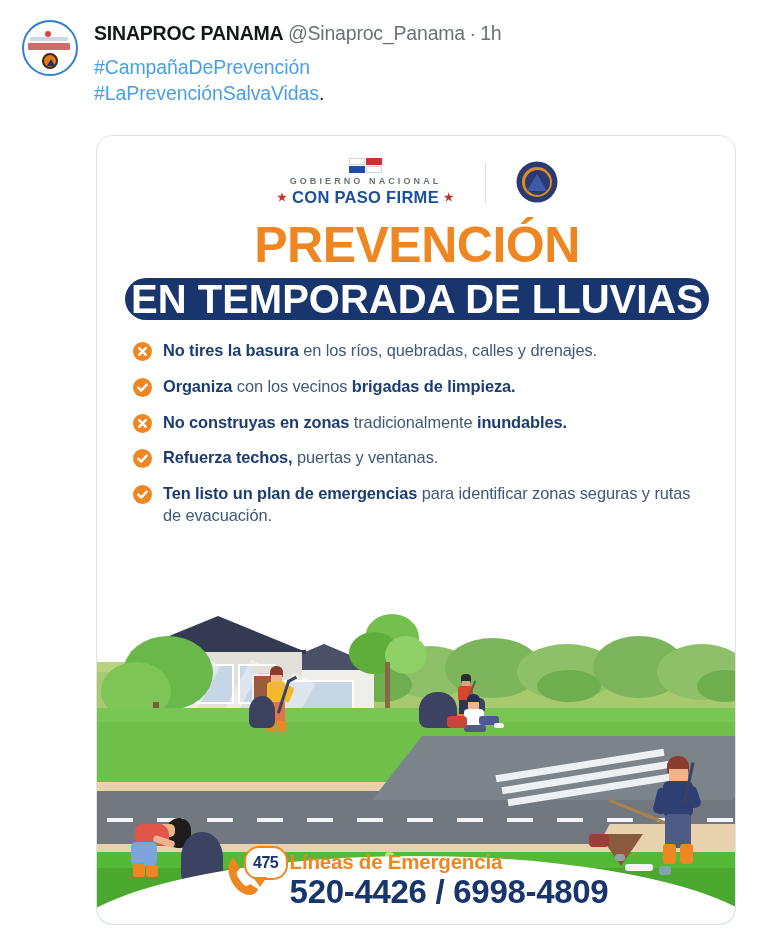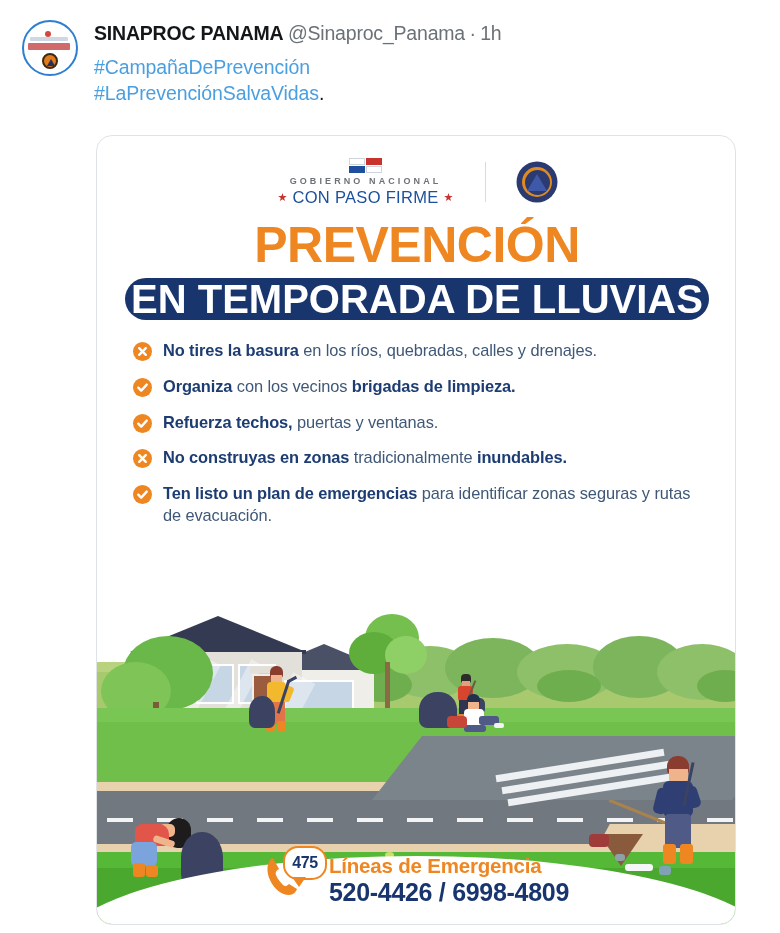--- a/index.html
+++ b/index.html
@@ -46,21 +46,21 @@
   
   .logos{position:absolute;left:0;top:20px;width:640px;height:52px;display:flex;justify-content:center;align-items:center;gap:16px;}
   .gov-logo{width:175px;display:flex;flex-direction:column;align-items:center;justify-content:center;}
   .gov-flag{width:34px;height:16px;position:relative;margin-bottom:3px;}
   .gov-flag i{position:absolute;display:block;}
   .gov-flag .q1{left:0;top:0;width:16px;height:7px;background:#ffffff;border:1px solid #cfd5dd;box-sizing:border-box;}
   .gov-flag .q2{left:17px;top:0;width:16px;height:7px;background:#c8332e;}
   .gov-flag .q3{left:0;top:8px;width:16px;height:7px;background:#1f4f9c;}
   .gov-flag .q4{left:17px;top:8px;width:16px;height:7px;background:#ffffff;border:1px solid #cfd5dd;box-sizing:border-box;}
   .gov-t1{font-size:9px;letter-spacing:3.1px;color:#6d7278;font-weight:bold;line-height:1;margin-bottom:3px;}
-  .gov-t2{font-size:16.5px;letter-spacing:0.3px;color:#1c4f9c;font-weight:normal;line-height:1;white-space:nowrap;}
+  .gov-t2{font-size:16.5px;letter-spacing:0.3px;color:#1c4f9c;font-weight:bold;line-height:1;white-space:nowrap;}
   .gov-t2 .star{color:#c8332e;font-size:11px;vertical-align:2px;}
   .divider{width:1px;height:40px;background:#d7dbdf;margin:0 16px;}
   .min-logo{display:flex;align-items:center;gap:9px;}
   .seal{width:38px;height:38px;border-radius:50%;background:#2b3a70;position:relative;box-shadow:0 0 0 1.5px #2b3a70;}
   .seal .inner{position:absolute;left:4px;top:4px;width:30px;height:30px;border-radius:50%;background:#e08a22;}
   .seal .inner2{position:absolute;left:6.5px;top:6.5px;width:25px;height:25px;border-radius:50%;background:#2b3a70;}
   .seal .tri{position:absolute;left:9px;top:11px;width:0;height:0;border-left:10px solid transparent;border-right:10px solid transparent;border-bottom:17px solid #3e59a8;}
   .min-txt{line-height:1.25;}
   .min-t1{font-size:10.5px;font-weight:bold;color:#8a9096;letter-spacing:.3px;}
   .min-t2{font-size:10.5px;color:#9aa0a6;letter-spacing:.1px;}
@@ -127,21 +127,21 @@
 
   
   .efoot{position:absolute;left:0;bottom:18px;width:640px;height:66px;display:flex;align-items:center;justify-content:center;gap:12px;}
   .phone-icn{width:52px;height:52px;position:relative;flex:0 0 auto;}
   .bubble{position:absolute;left:18px;top:-1px;width:40px;height:30px;border:2.5px solid #ee8621;border-radius:15px;background:#fff;display:flex;align-items:center;justify-content:center;}
   .bubble span{font-size:16px;font-weight:bold;color:#18356e;letter-spacing:-0.5px;}
   .bubble:after{content:"";position:absolute;left:7px;bottom:-9px;width:0;height:0;border-left:7px solid transparent;border-right:7px solid transparent;border-top:10px solid #ee8621;}
   .handset{position:absolute;left:0;top:10px;width:34px;height:40px;}
   .efoot-txt{line-height:1.12;margin-top:15px;}
   .e-t1{font-size:20.5px;font-weight:bold;color:#ee8621;letter-spacing:-0.2px;}
-  .e-t2{font-size:25px;font-weight:bold;color:#18356e;letter-spacing:-0.3px;text-align:center;}
+  .e-t2{font-size:33px;font-weight:bold;color:#18356e;letter-spacing:-0.3px;text-align:center;}
 </style>
 </head>
 <body>
 
 <div class="tweet">
 
   <div class="tw-head">
     <div class="avatar">
       <div class="av-ring"></div>
       <div class="av-dot"></div>
@@ -211,33 +211,33 @@
           <svg width="19" height="19" viewBox="0 0 19 19">
               <path d="M5.3 9.7 L8.2 12.6 L13.7 6.6" fill="none" stroke="#fff" stroke-width="2.4" stroke-linecap="round" stroke-linejoin="round"></path>
             </svg>
         </span>
         <span class="btxt"><b>Organiza</b><span> con los vecinos </span><b>brigadas de limpieza.</b></span>
       </div>
 
       <div class="bullet">
         <span class="bic">
           <svg width="19" height="19" viewBox="0 0 19 19">
+              <path d="M6.2 6.2 L12.8 12.8 M12.8 6.2 L6.2 12.8" stroke="#fff" stroke-width="2.4" stroke-linecap="round"></path>
+            </svg>
+        </span>
+        <span class="btxt"><b>No construyas en zonas</b><span> tradicionalmente </span><b>inundables.</b></span>
+      </div>
+
+      <div class="bullet">
+        <span class="bic">
+          <svg width="19" height="19" viewBox="0 0 19 19">
               <path d="M5.3 9.7 L8.2 12.6 L13.7 6.6" fill="none" stroke="#fff" stroke-width="2.4" stroke-linecap="round" stroke-linejoin="round"></path>
             </svg>
         </span>
         <span class="btxt"><b>Refuerza techos,</b><span> puertas y ventanas.</span></span>
-      </div>
-
-      <div class="bullet">
-        <span class="bic">
-          <svg width="19" height="19" viewBox="0 0 19 19">
-              <path d="M6.2 6.2 L12.8 12.8 M12.8 6.2 L6.2 12.8" stroke="#fff" stroke-width="2.4" stroke-linecap="round"></path>
-            </svg>
-        </span>
-        <span class="btxt"><b>No construyas en zonas</b><span> tradicionalmente </span><b>inundables.</b></span>
       </div>
 
       <div class="bullet">
         <span class="bic">
           <svg width="19" height="19" viewBox="0 0 19 19">
               <path d="M5.3 9.7 L8.2 12.6 L13.7 6.6" fill="none" stroke="#fff" stroke-width="2.4" stroke-linecap="round" stroke-linejoin="round"></path>
             </svg>
         </span>
         <span class="btxt"><b>Ten listo un plan de emergencias</b><span> para identificar zonas seguras y rutas de evacuación.</span></span>
       </div>

